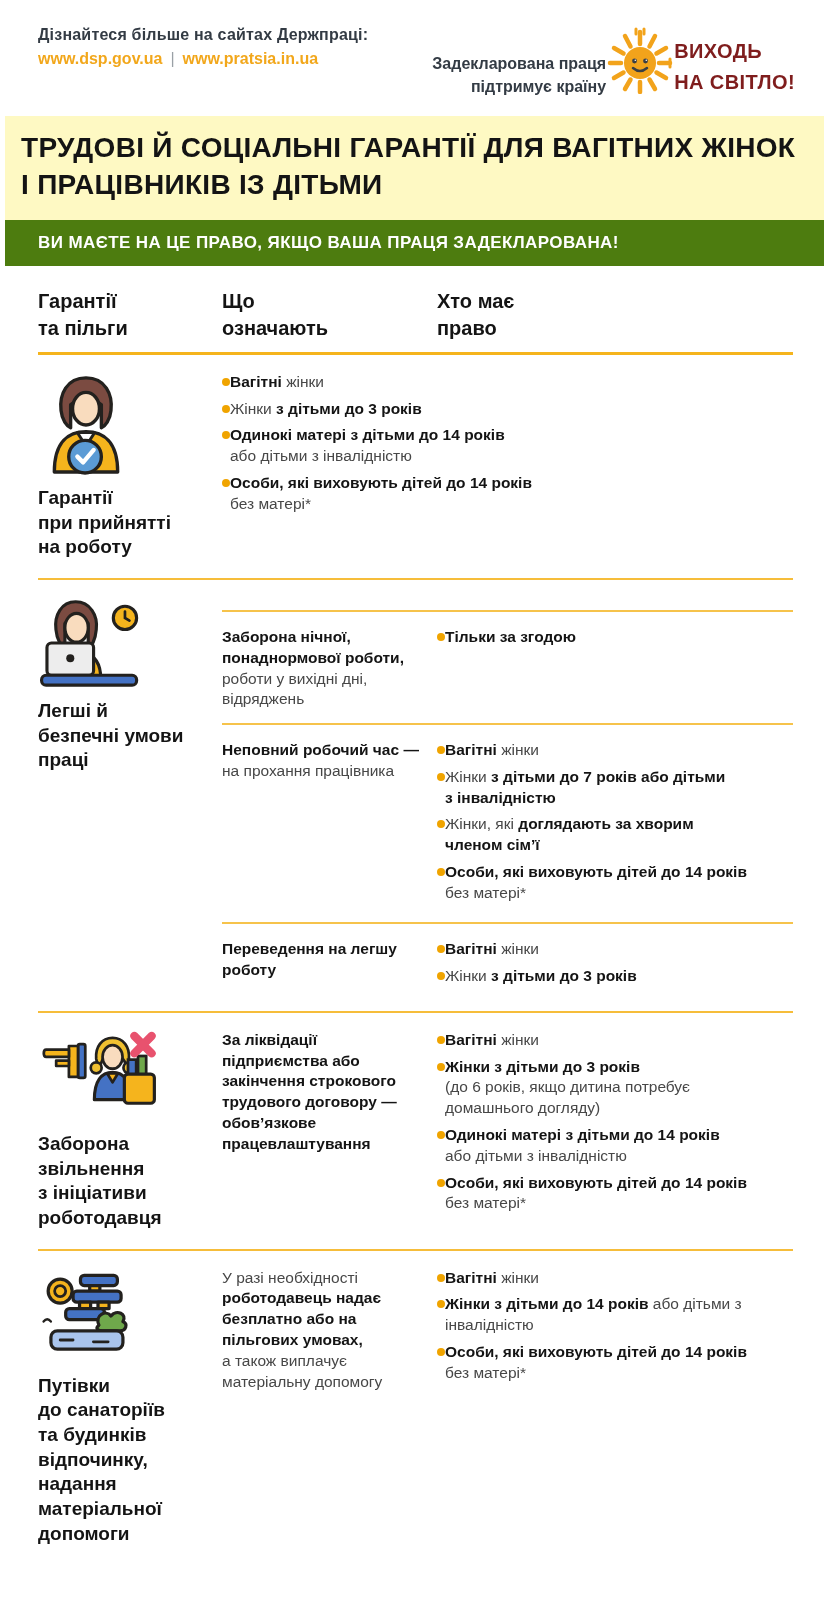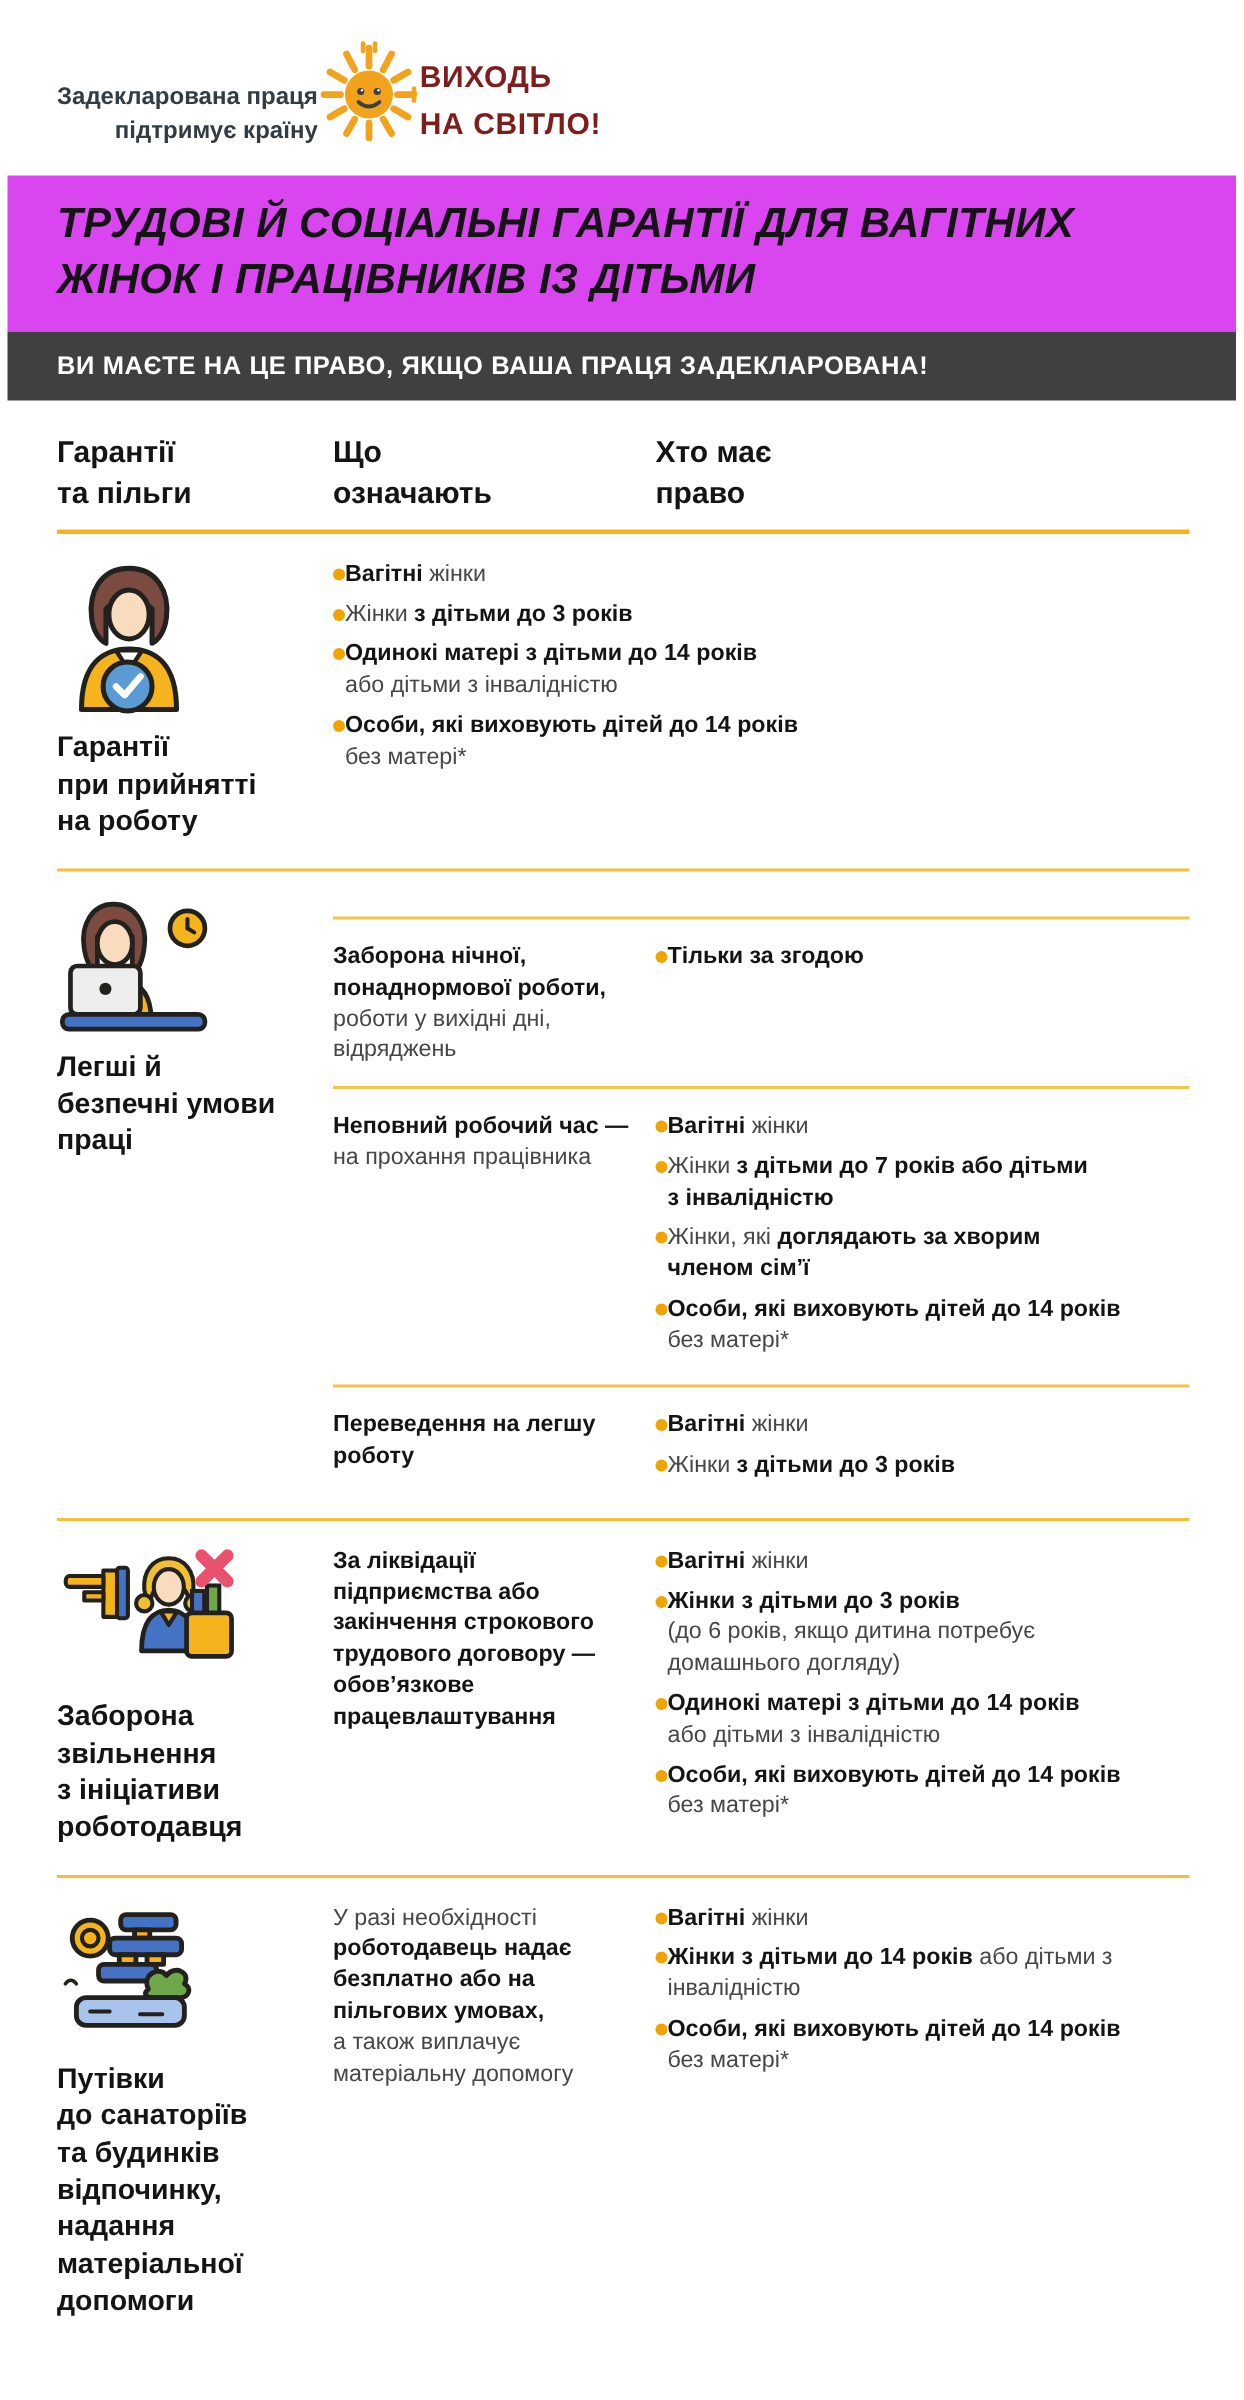--- a/index.html
+++ b/index.html
@@ -12,23 +12,23 @@
   .topbar{display:flex;justify-content:space-between;align-items:flex-start;
     padding:26px 34px 18px 38px;}
   .info-label{font-size:16px;font-weight:700;color:#333b44;letter-spacing:.2px;}
   .info-links{margin-top:6px;font-size:16px;font-weight:700;}
   .info-links .lnk{color:#F2A71B;text-decoration:none;}
   .info-links .sep{color:#9aa0a6;font-weight:400;margin:0 8px;}
   .brand{display:flex;align-items:flex-end;}
   .slogan{text-align:right;font-size:16px;font-weight:700;color:#333b44;line-height:1.4;}
   .logo-words{font-size:20px;font-weight:800;color:#7f1d1d;line-height:1.55;letter-spacing:.4px;}
   
-  .banner-yellow{margin:0 5px;background:#d946ef;padding:14px 33px 16px;
-    font-size:28px;font-weight:800;line-height:1.32;color:#141414;letter-spacing:.3px;font-style:italic;}
-  .banner-orange{margin:0 5px;background:#404040;padding:13px 33px;
+  .banner-yellow{margin:0 5px;background:#fef9c3;padding:14px 16px 16px;
+    font-size:28px;font-weight:800;line-height:1.32;color:#141414;letter-spacing:.3px;}
+  .banner-orange{margin:0 5px;background:#4d7c0f;padding:13px 33px;
     font-size:17px;font-weight:800;color:#ffffff;letter-spacing:.4px;}
   
   .content{padding:0 36px 0 38px;}
   .cols{display:flex;margin-top:22px;font-size:20px;font-weight:800;line-height:1.35;
     color:#141414;white-space:pre-line;}
   .col-h1{width:184px;flex:none;}
   .col-h2{width:215px;flex:none;}
   .col-h3{flex:1;}
   .head-divider{border-bottom:3px solid #F5B41D;margin-top:10px;}
   .section{display:flex;padding:17px 0 18px;}
@@ -47,20 +47,26 @@
   .dot{width:8px;height:8px;border-radius:50%;background:#F0A400;flex:none;margin-top:6px;}
   .bullet-text{font-size:15.5px;line-height:1.34;color:#474747;white-space:pre-line;}
   .b{font-weight:700;color:#141414;}
 </style>
 </head>
 <body>
 
 <div class="page">
 
   <div class="topbar">
+    <div>
+      <div class="info-label">Дізнайтеся більше на сайтах Держпраці:</div>
+      <div class="info-links">
+        <a class="lnk" href="#">www.dsp.gov.ua</a><span class="sep">|</span><a class="lnk" href="#">www.pratsia.in.ua</a>
+      </div>
+    </div>
     <div class="brand">
       <div class="slogan">
         <div>Задекларована праця</div>
         <div>підтримує країну</div>
       </div>
       <span>
         <svg width="68" height="68" viewBox="0 0 68 68">
           <g stroke="#F2A31B" stroke-width="4.5" stroke-linecap="round">
             <line x1="34" y1="18" x2="34" y2="6"></line>
             <line x1="43.5" y1="20.5" x2="49" y2="10"></line>

